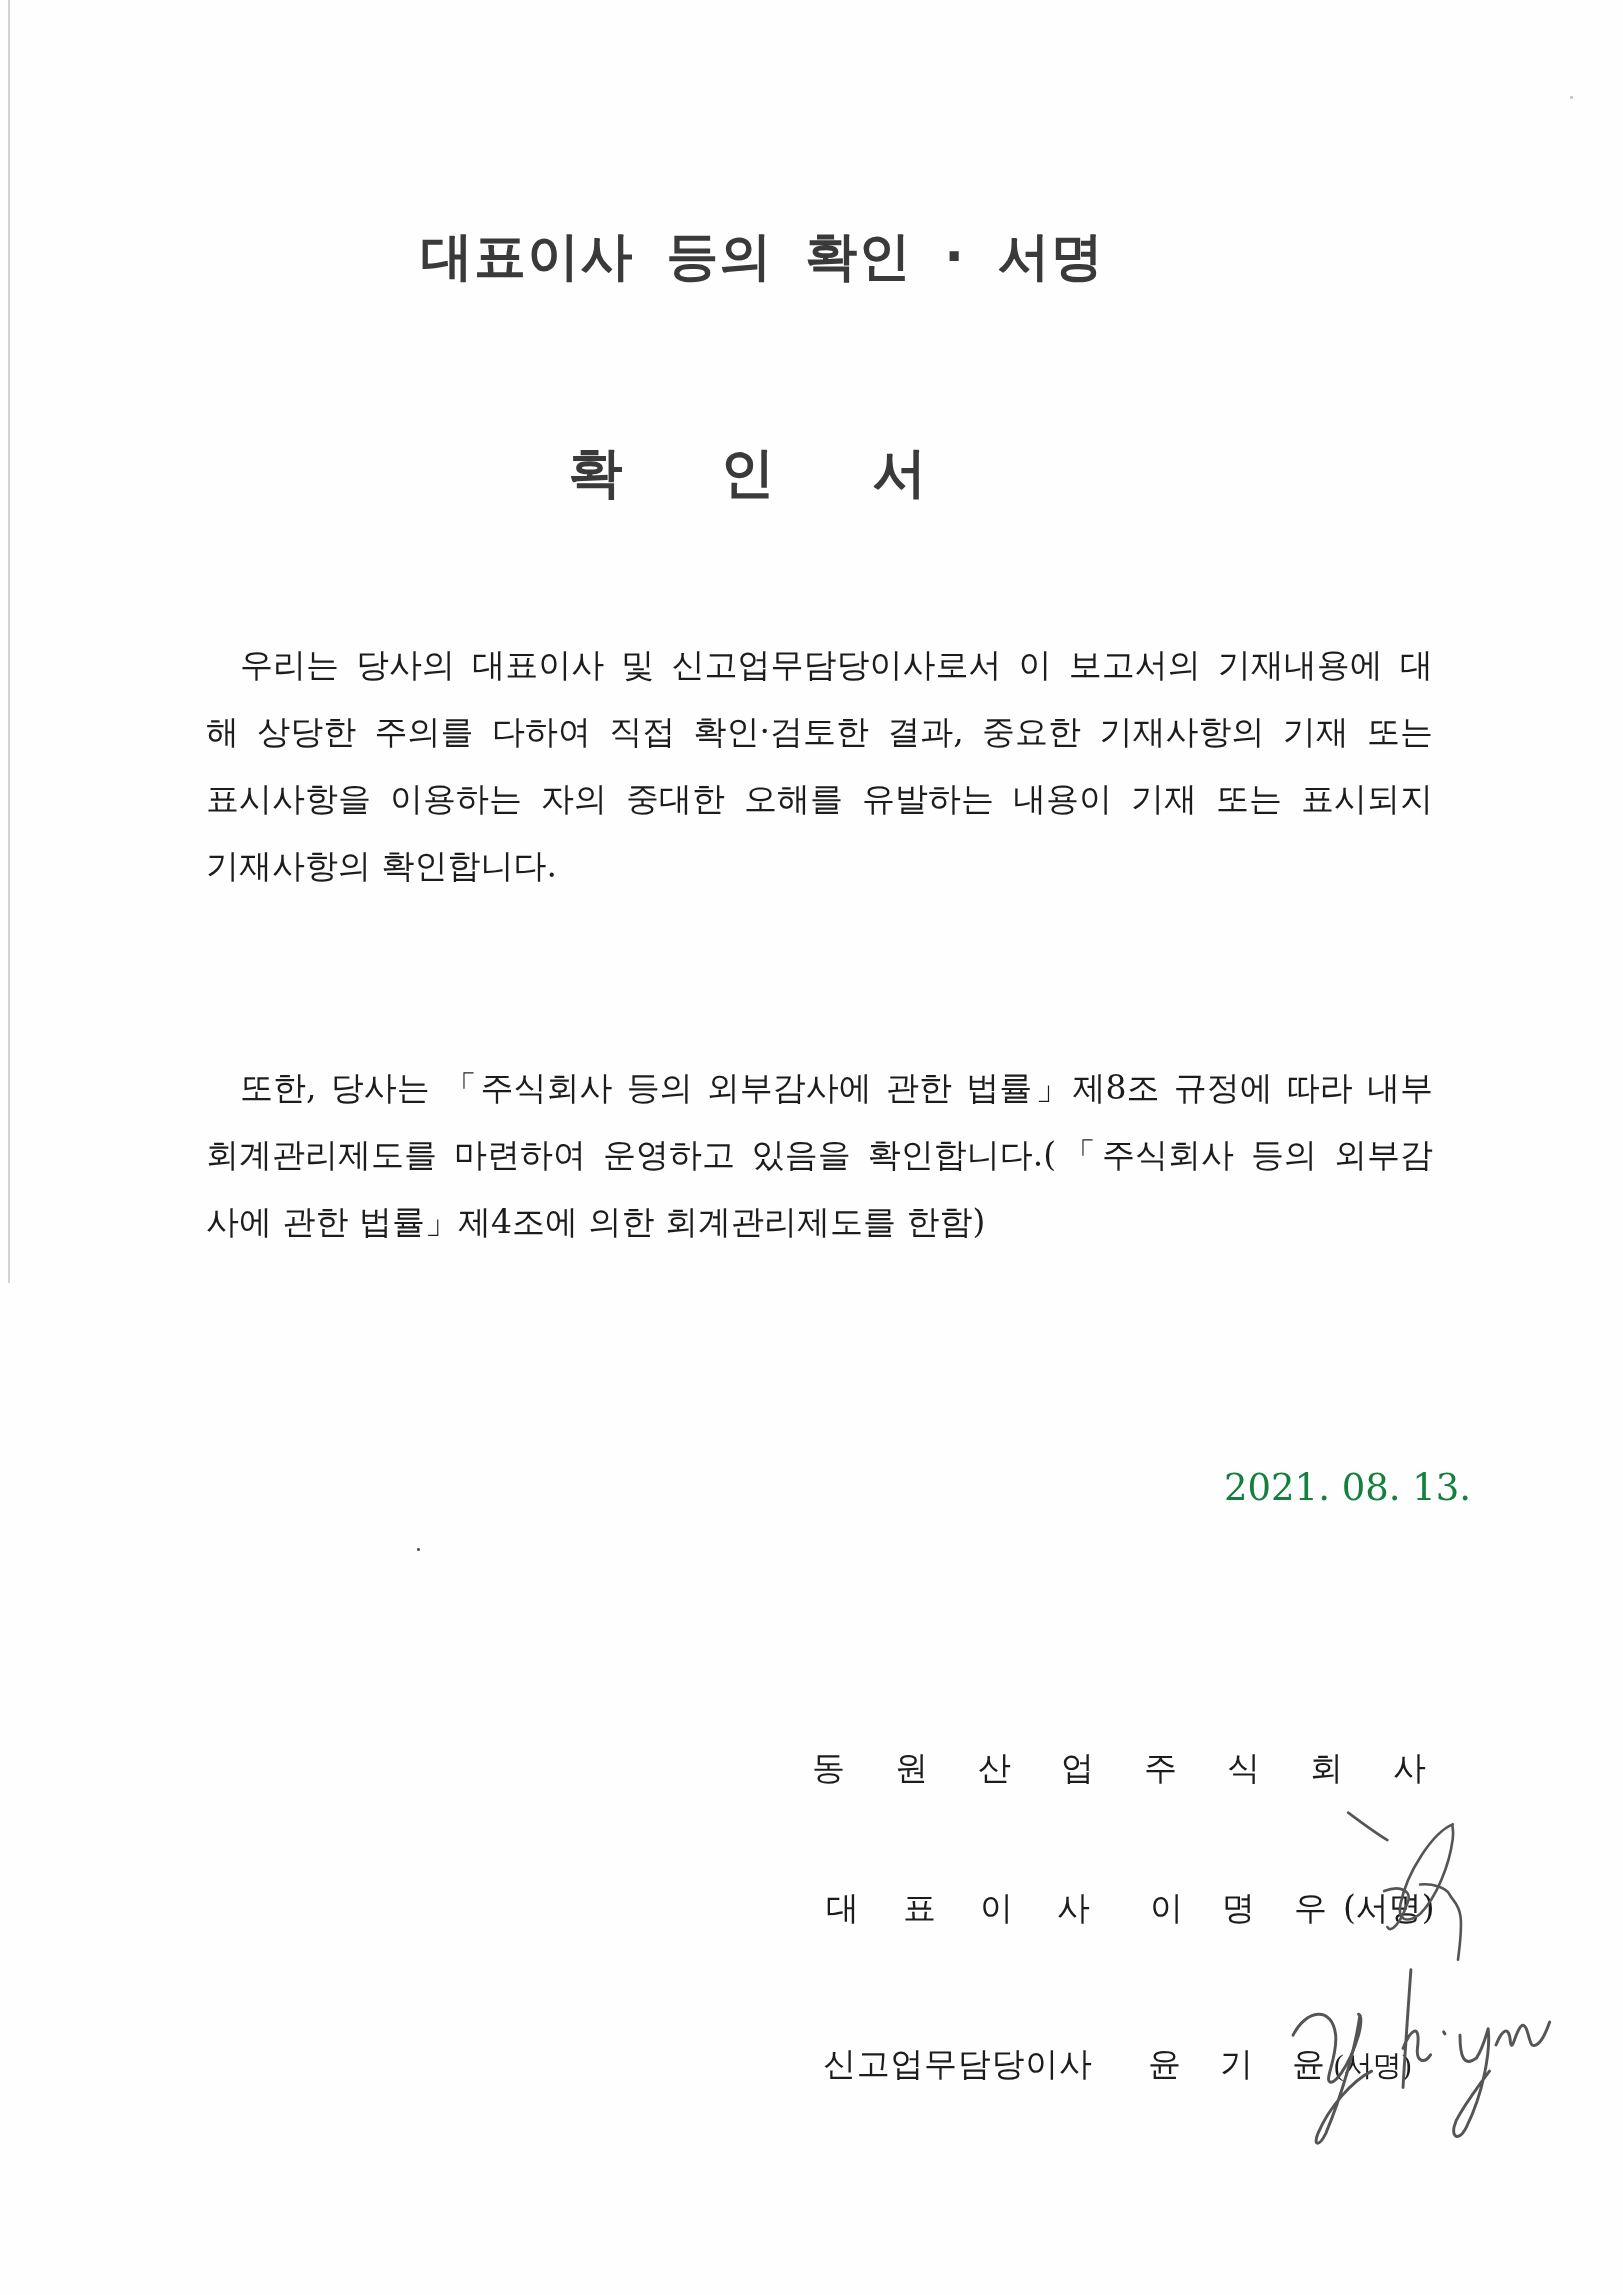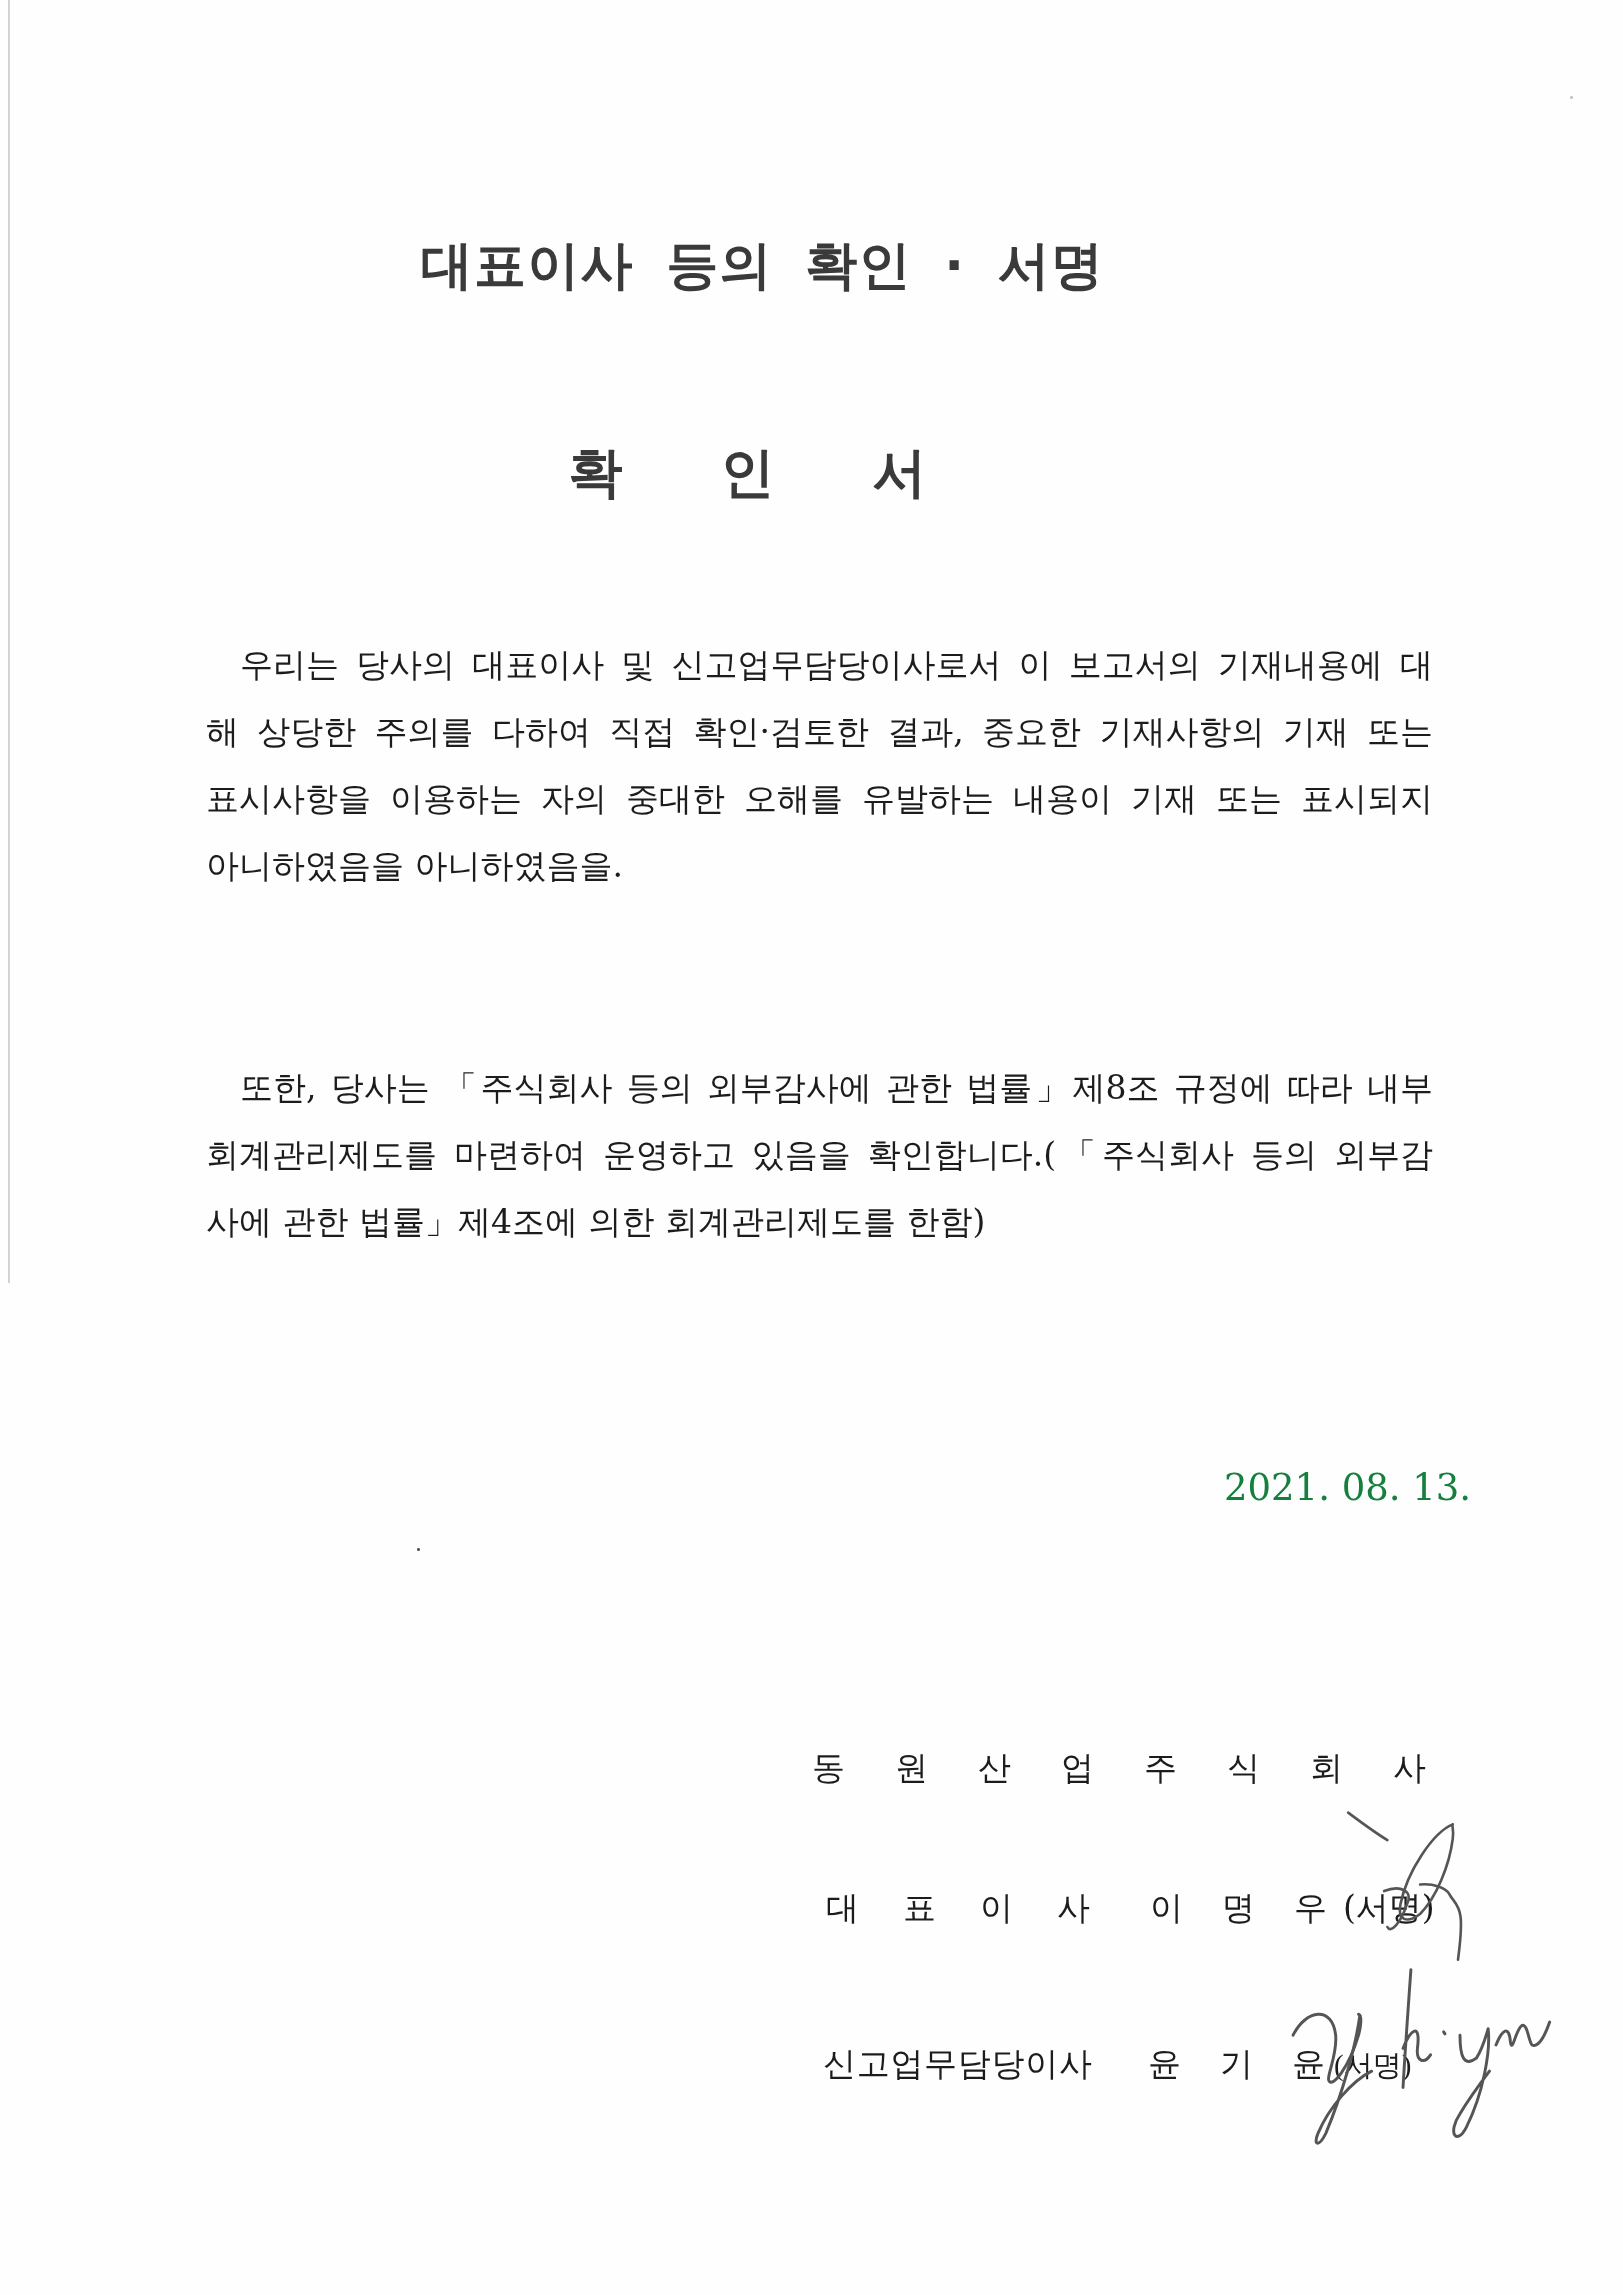--- a/index.html
+++ b/index.html
@@ -2,21 +2,21 @@
 <html style="font-size:10.5px"><head>
 <meta charset="utf-8">
 <style>
   html, body { margin: 0; padding: 0; background: #ffffff; }
   body { width: 1623px; height: 2295px; position: relative; overflow: hidden; color: #1a1a1a; }
   .page { position: absolute; left: 0; top: 0; width: 1623px; height: 2295px; background: #fefefe; }
   .scan-line { position: absolute; left: 7.9px; top: 0; width: 2.6px; height: 1283px; background: #c8c8c8; opacity: 0.8; }
   .speck { position: absolute; width: 2.6px; height: 3.3px; background: #555; border-radius: 1.3px; }
 
   .doc-heading {
-    position: absolute; left: 0; width: 1525px; top: 231px; text-align: center;
+    position: absolute; left: 0; width: 1525px; top: 222px; text-align: center;
     font-family: "DejaVu Sans", "Liberation Sans", sans-serif; font-weight: bold;
     font-size: 52px; color: #3a3a3a; letter-spacing: 1.3px;
   }
   .doc-heading .word { margin: 0 6.5px; }
   .doc-title {
     position: absolute; left: 0; width: 1495px; top: 437px; text-align: center;
     font-family: "DejaVu Sans", "Liberation Sans", sans-serif; font-weight: bold;
     font-size: 54px; color: #3a3a3a; letter-spacing: 98px; text-indent: 98px;
   }
 
@@ -71,21 +71,21 @@
     <span class="word">·</span>
     <span class="word">서명</span>
   </div>
 
   <div class="doc-title">확인서</div>
 
   <div class="para p1">
     <span class="line indent">우리는 당사의 대표이사 및 신고업무담당이사로서 이 보고서의 기재내용에 대</span>
     <span class="line">해 상당한 주의를 다하여 직접 확인·검토한 결과, 중요한 기재사항의 기재 또는</span>
     <span class="line">표시사항을 이용하는 자의 중대한 오해를 유발하는 내용이 기재 또는 표시되지</span>
-    <span class="line last">아니하였음을 아니하였음을.</span>
+    <span class="line last">기재사항의 확인합니다.</span>
   </div>
 
   <div class="para p2">
     <span class="line indent">또한, 당사는 「주식회사 등의 외부감사에 관한 법률」제8조 규정에 따라 내부</span>
     <span class="line">회계관리제도를 마련하여 운영하고 있음을 확인합니다.(「주식회사 등의 외부감</span>
     <span class="line last">사에 관한 법률」제4조에 의한 회계관리제도를 한함)</span>
   </div>
 
   <div class="date">2021. 08. 13.</div>
 

